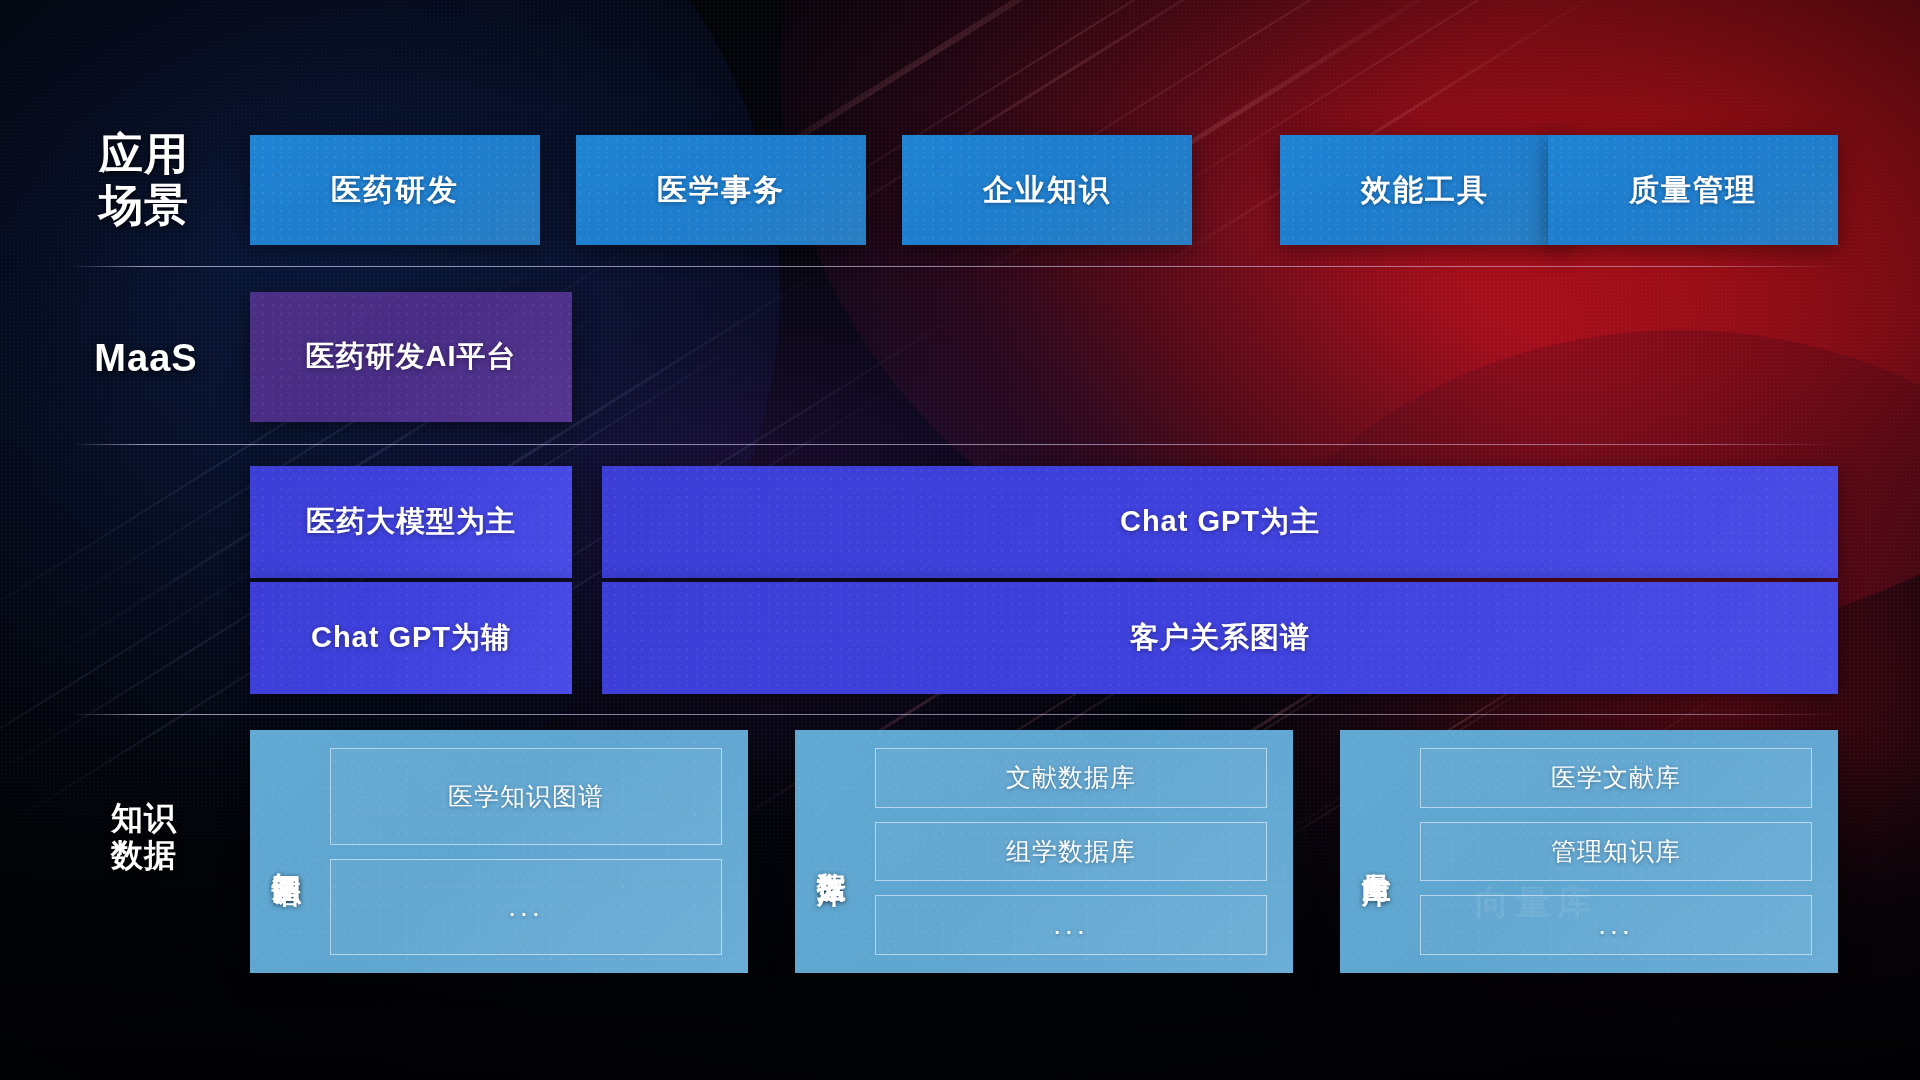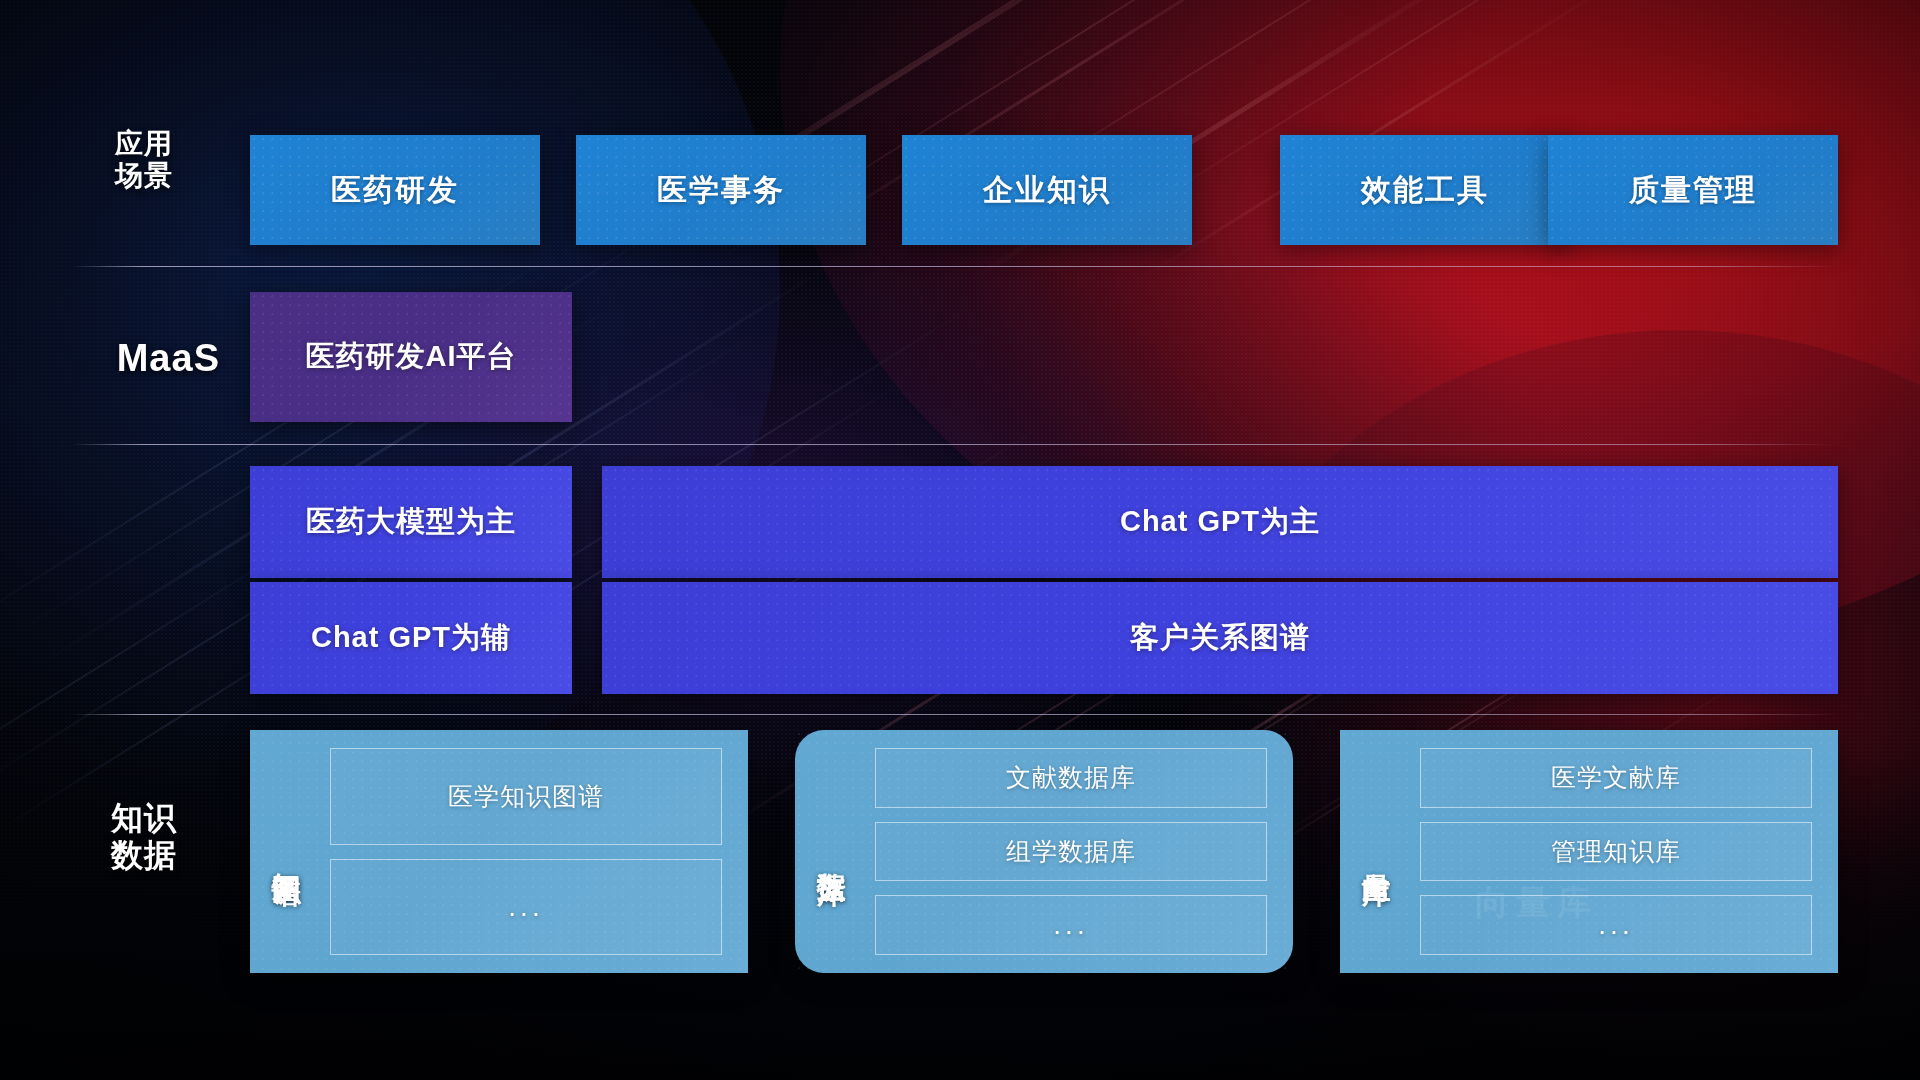--- a/index.html
+++ b/index.html
@@ -176,21 +176,21 @@
       <div class="streak warm" style="left: 1655px; top: 600px; width: 2px; height: 470px;"></div>
       <div class="streak warm" style="left: 1742px; top: 680px; width: 2px; height: 400px;"></div>
     </div>
   <div id="noise"></div>
   <div id="glow-bottom-dark"></div>
   <div id="vig"></div>
 </div>
 
 <div id="frame">
 
-  <div class="row-label" style="left:78px;top:128px;width:132px;font-size:28px;">应用
+  <div class="row-label" style="left:78px;top:128px;width:132px;font-size:44px;">应用
 场景</div>
 
   <div class="app-box" style="left:250px;top:135px;width:290px;height:110px;">
     <div class="dots"></div>
     <span>医药研发</span>
   </div>
   <div class="app-box" style="left:576px;top:135px;width:290px;height:110px;">
     <div class="dots"></div>
     <span>医学事务</span>
   </div>
@@ -202,21 +202,21 @@
     <div class="dots"></div>
     <span>效能工具</span>
   </div>
   <div class="app-box" style="left:1548px;top:135px;width:290px;height:110px;">
     <div class="dots"></div>
     <span>质量管理</span>
   </div>
 
   <div class="divider" style="left:72px;top:266px;width:1766px;"></div>
 
-  <div class="row-label" style="left:72px;top:336px;width:148px;font-size:38px;text-align:right;">MaaS</div>
+  <div class="row-label" style="left:72px;top:336px;width:148px;font-size:38px;">MaaS</div>
 
   <div class="maas-left" style="left:250px;top:292px;width:322px;height:130px;justify-content:center;">
     <div class="dots"></div>
     <span>医药研发AI平台</span>
   </div>
 
   <div class="divider" style="left:72px;top:444px;width:1766px;"></div>
 
 
   <div class="algo-box" style="left:250px;top:466px;width:322px;height:112px;">
@@ -243,21 +243,21 @@
 
   <div class="kd-card" style="left:250px;top:730px;width:498px;height:243px;">
     <div class="dots"></div>
     <div class="kd-title">知识图谱</div>
     <div class="kd-items">
       <div class="kd-item">医学知识图谱</div>
       <div class="kd-item ellipsis">...</div>
     </div>
   </div>
 
-  <div class="kd-card" style="left:795px;top:730px;width:498px;height:243px;border-radius:29px;">
+  <div class="kd-card" style="left:795px;top:730px;width:498px;height:243px;">
     <div class="dots"></div>
     <div class="kd-title">数据库</div>
     <div class="kd-items">
       <div class="kd-item">文献数据库</div>
       <div class="kd-item">组学数据库</div>
       <div class="kd-item ellipsis">...</div>
     </div>
   </div>
 
   <div class="kd-card" style="left:1340px;top:730px;width:498px;height:243px;">

